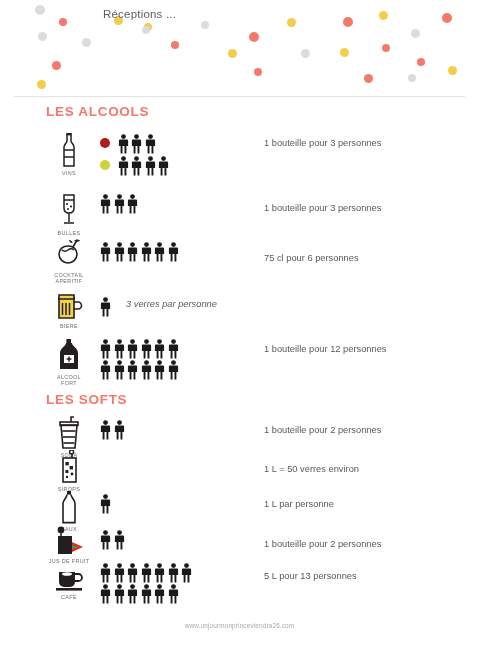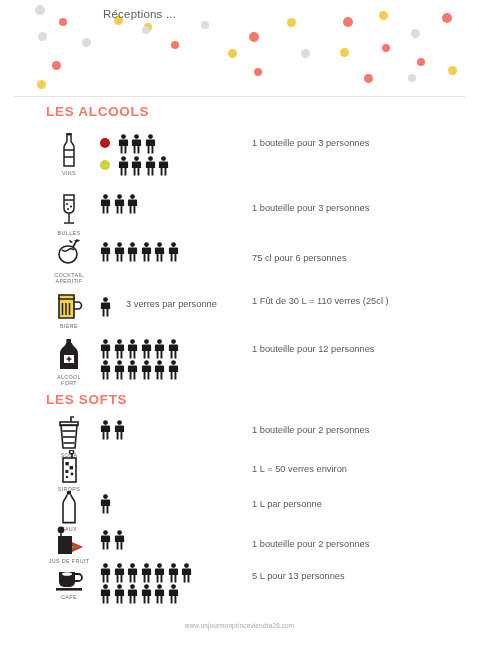--- a/index.html
+++ b/index.html
@@ -57,21 +57,21 @@
     color:#6d6e71;text-align:center;line-height:6.4px;white-space:nowrap;
   }
   .people-cell{position:absolute;left:100px;width:150px;}
   .people-line{display:flex;align-items:flex-end;height:21px;gap:2.5px;}
   .dot{width:10px;height:10px;border-radius:50%;margin-right:5px;align-self:center;flex:0 0 auto;}
   .p{flex:0 0 auto;}
   .note{
     position:absolute;left:126px;font-size:9.3px;color:#58595b;white-space:nowrap;
   }
   .desc-cell{position:absolute;left:252px;font-size:9.3px;color:#58595b;line-height:14px;}
-  .desc-cell div{white-space:nowrap;}
+  .desc-cell div{white-space:nowrap;margin-left:12px;}
 
   #footer{
     position:absolute;left:0;top:622px;width:479px;text-align:center;
     font-size:6.4px;color:#a7a9ac;letter-spacing:.15px;
   }
 </style>
 </head>
 <body>
 
 <div id="sheet">
@@ -279,23 +279,22 @@
           </div>
         </div>
         <div class="people-cell">
           <div class="people-line" style="height: 22px;">
             <svg class="p" width="11" height="20" viewBox="0 0 11 20">
       <circle cx="5.5" cy="2.6" r="2.4" fill="#1a1a1a"></circle>
       <path d="M2.1 5.6h6.8c.7 0 1.2.5 1.2 1.2v5.1H8.4v7.6H6.5v-7.6H4.5v7.6H2.6v-7.6H.9V6.8c0-.7.5-1.2 1.2-1.2z" fill="#1a1a1a"></path>
     </svg>
           </div>
         </div>
-        <div class="note" style="top: 4px;">3 verres par personne</div>
+        <div class="note" style="top: 4px; font-style: italic;">3 verres par personne</div>
         <div class="desc-cell" style="top: -1px;">
-          <div>1 Fût de 30 L = 110 verres (25cl )</div>
         </div>
       </div>
       <div class="row" style="top: 338px;">
         <div class="icon-cell" style="top: 0px;">
           <div>
             <svg width="28" height="34" viewBox="0 0 28 34">
       <rect x="11.4" y="1" width="4.6" height="4" fill="#231f20"></rect>
       <path d="M11 5c0 3-6 5-6 10v16h18V15c0-5-6-7-6-10" fill="#231f20"></path>
       <rect x="9" y="17" width="10" height="8" fill="#fff"></rect>
       <path d="M14 18.4v5.4M11.6 21h4.8" stroke="#231f20" stroke-width="1.4"></path>

